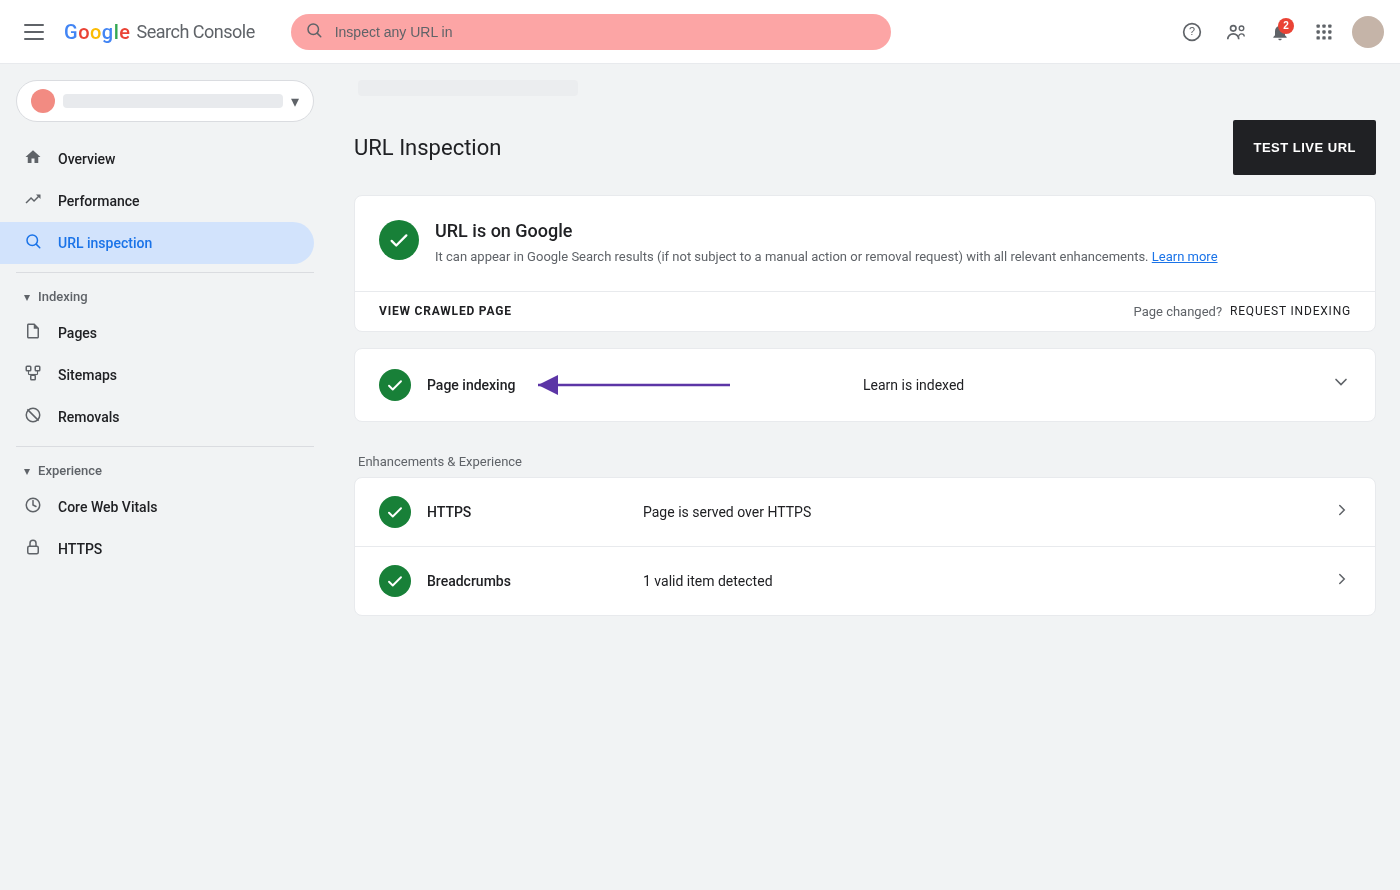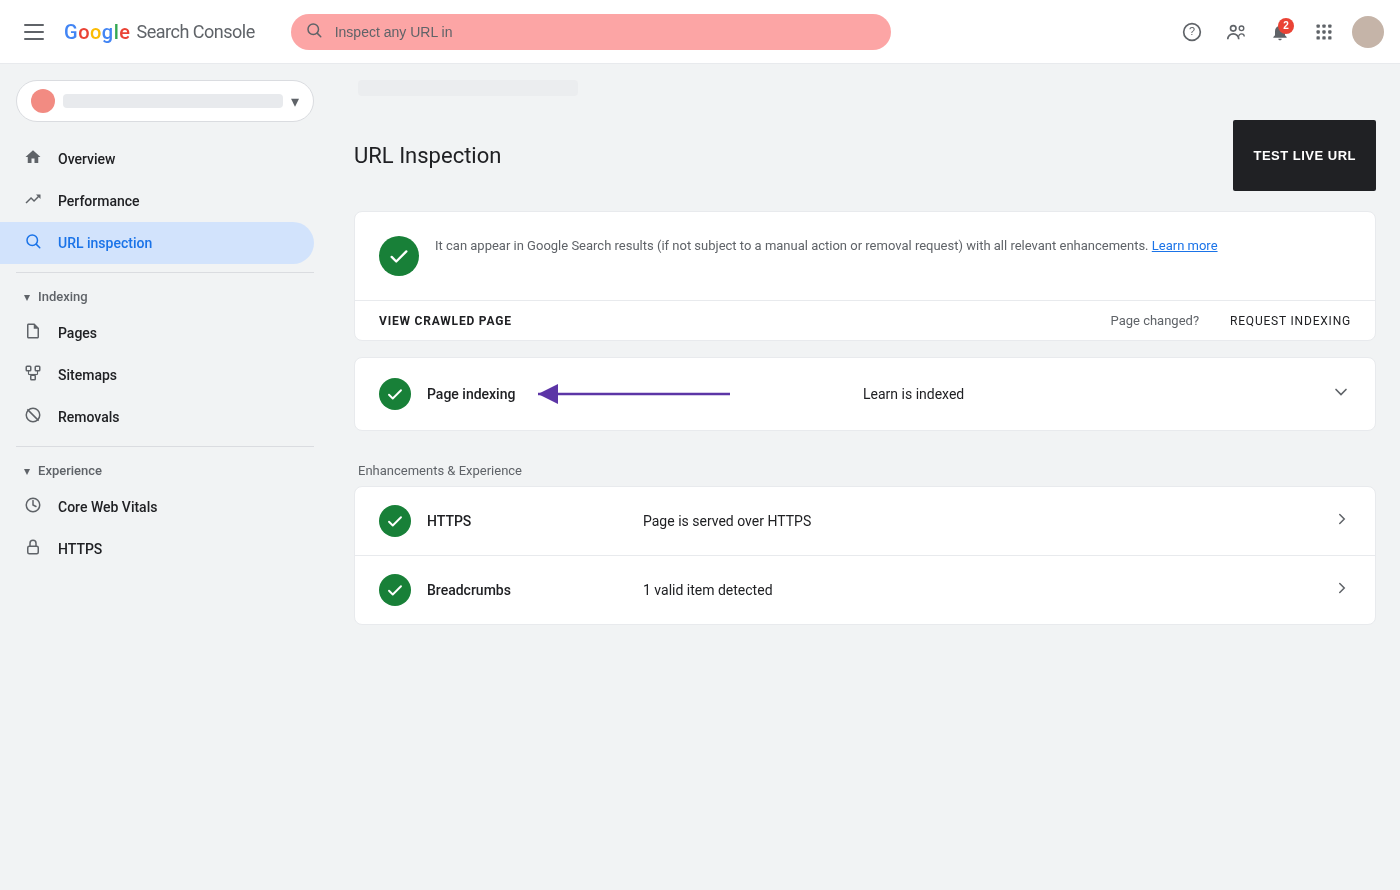--- a/index.html
+++ b/index.html
@@ -196,21 +196,21 @@
       display: flex; align-items: center; justify-content: space-between;
       margin-bottom: 20px;
     }
     .page-title {
       font-size: 22px; font-weight: 400; color: #202124;
     }
     .test-live-btn {
       background: #202124;
       color: #fff;
       border: none;
-      padding: 28px 20px;
+      padding: 20px 20px;
       font-size: 13px;
       font-weight: 700;
       letter-spacing: 0.5px;
       cursor: pointer;
       border-radius: 2px;
     }
 
     
     .card {
       background: #fff;
@@ -242,21 +242,21 @@
       border-top: 1px solid #e8eaed;
       padding: 12px 24px;
       display: flex; align-items: center; justify-content: space-between;
     }
     .action-link {
       font-size: 12px; font-weight: 700; letter-spacing: 0.8px;
       color: #202124; text-decoration: none; text-transform: uppercase;
       cursor: pointer;
     }
     .page-changed-area {
-      display: flex; align-items: center; gap: 31px;
+      display: flex; align-items: center; gap: 8px;
     }
     .page-changed-label {
       font-size: 13px; color: #5f6368;
     }
     .request-indexing-link {
       font-size: 12px; font-weight: 400; letter-spacing: 0.8px;
       color: #202124; text-decoration: none; text-transform: uppercase;
       cursor: pointer;
     }
 
@@ -500,20 +500,21 @@
     </div>
 
     <div class="card">
       <div class="status-card-top">
         <div class="green-check-circle">
           <svg width="22" height="22" viewBox="0 0 24 24" fill="none">
             <polyline points="4,13 9,18 20,7" stroke="white" stroke-width="2.5" stroke-linecap="round" stroke-linejoin="round"></polyline>
           </svg>
         </div>
         <div class="status-info">
+          <div class="status-title">URL is on Google</div>
           <div class="status-desc">
             <span>It can appear in Google Search results (if not subject to a manual action or removal request) with all relevant enhancements.</span>
             <a href="#">Learn more</a>
           </div>
         </div>
       </div>
       <div class="status-card-actions">
         <a class="action-link">VIEW CRAWLED PAGE</a>
         <div class="page-changed-area">
           <span class="page-changed-label">Page changed?</span>

